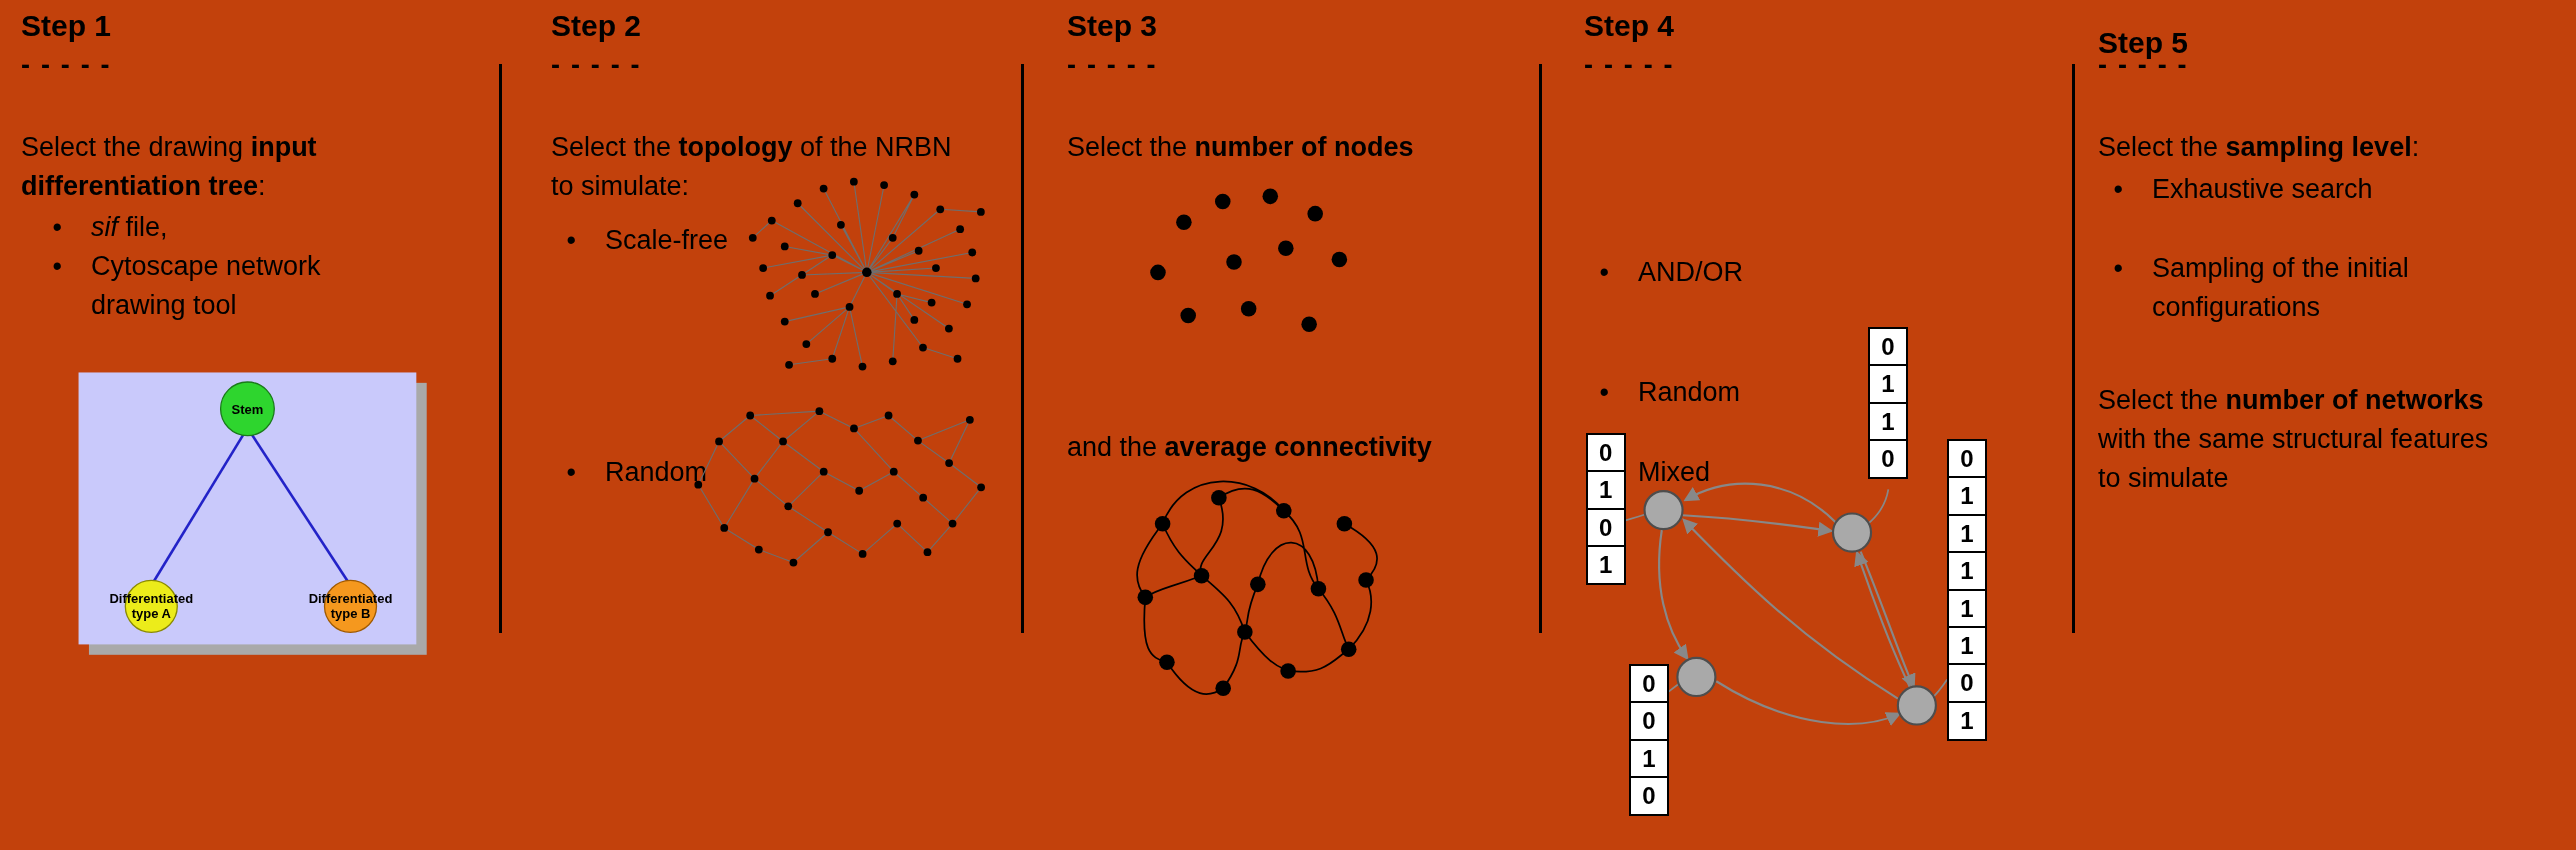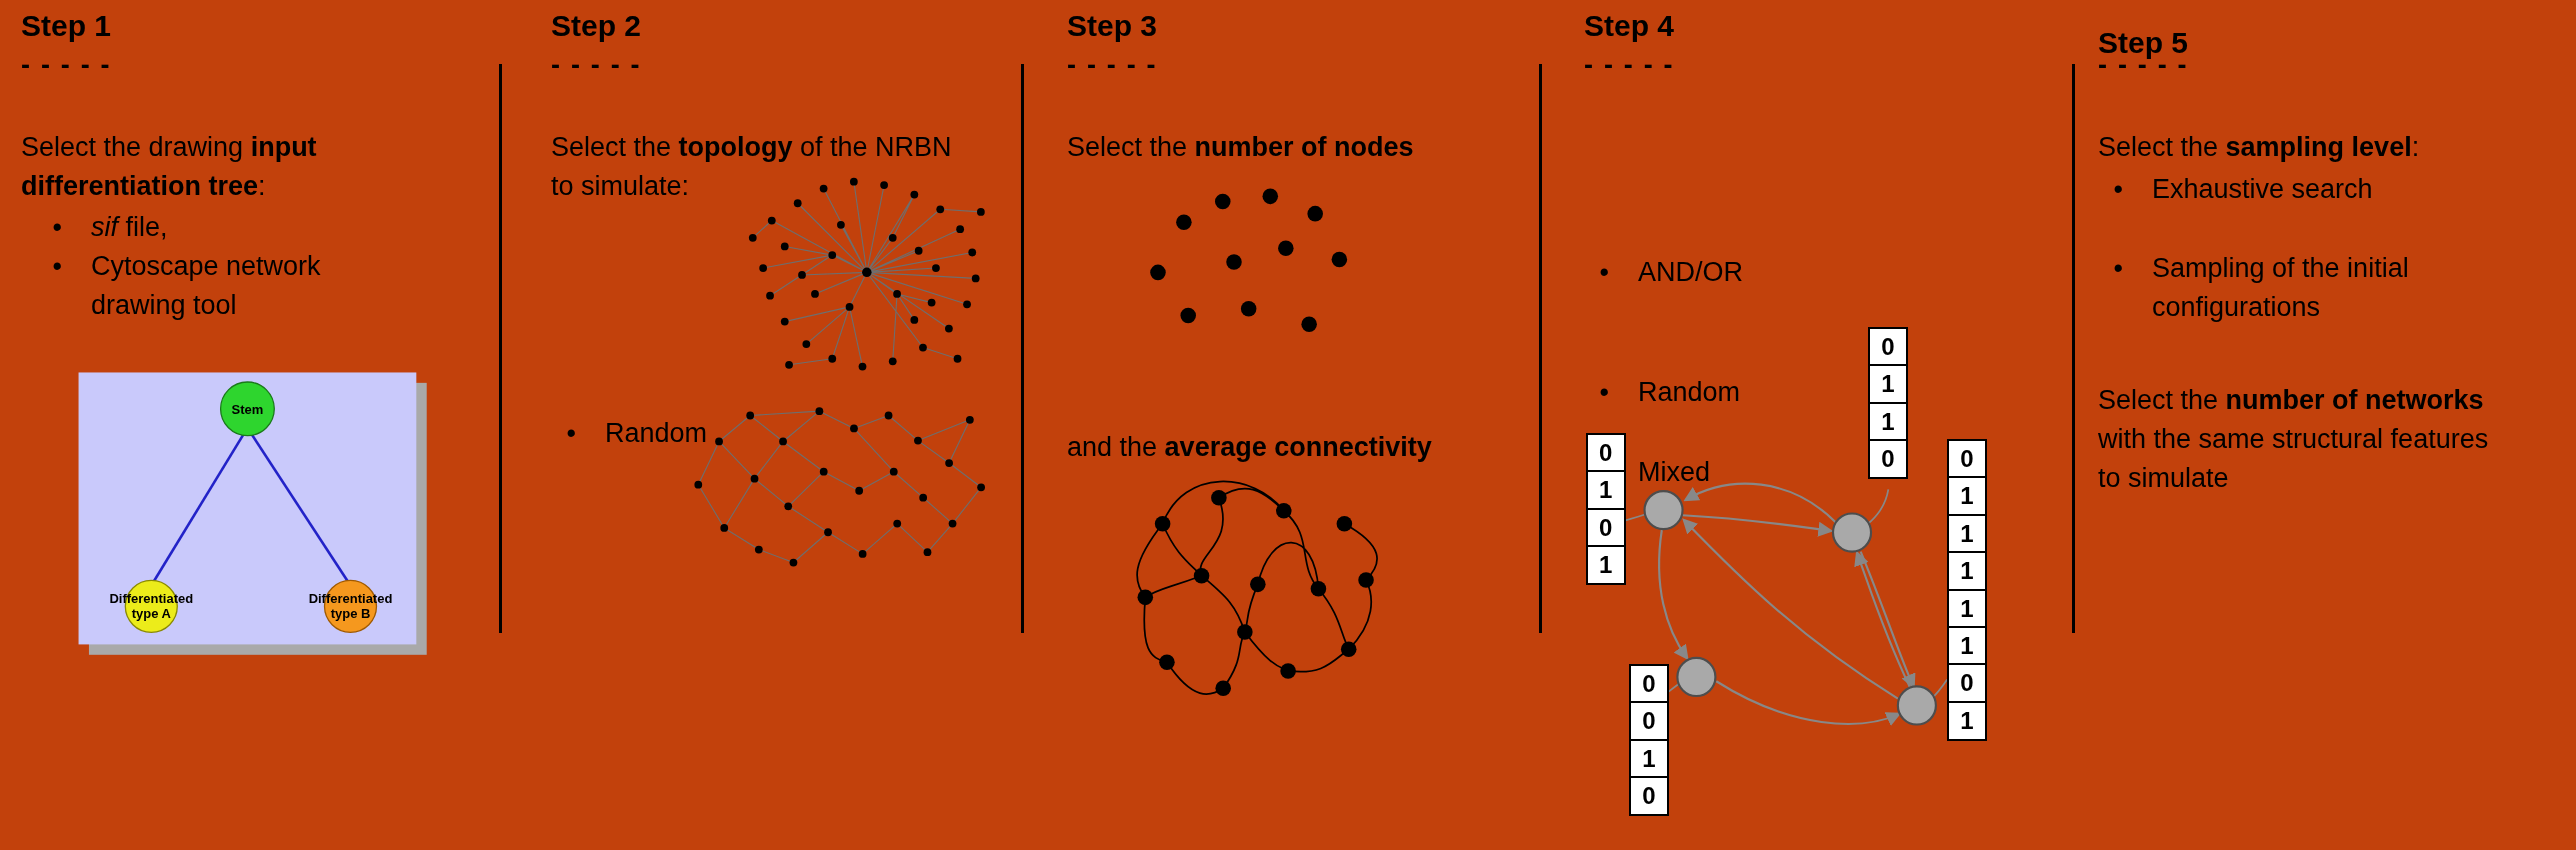--- a/index.html
+++ b/index.html
@@ -62,20 +62,21 @@
     </svg>
   </div>
   <div class="divider" style="left:499px;"></div>
 
   <div class="col c2">
     <div class="abs title" style="left:0;top:8.7px;">Step 2</div>
     <div class="abs dashes" style="left:0;top:50px;">- - - - -</div>
     <div class="abs para" style="left:0;top:128px;width:402px;">
       <span>Select the </span><b>topology</b><span> of the NRBN to simulate:</span>
     </div>
+    <div class="abs bullet" style="left:0;top:221px;width:173px;">Scale-free</div>
     <svg class="abs" style="left:186px;top:173px;" width="251" height="216" viewBox="0 0 290 250">
       <path fill="none" stroke="#6e6e6e" stroke-width="1.3" d="
         M150,115 L40,55 M150,115 L70,35 M150,115 L100,18 M150,115 L135,10 M150,115 L170,14
         M150,115 L205,25 M150,115 L235,42 M150,115 L258,65 M150,115 L272,92 M150,115 L276,122
         M150,115 L266,152 M150,115 L245,180 M150,115 L215,202 M150,115 L90,140 M150,115 L120,60
         M150,115 L210,90 M150,115 L75,118 M150,115 L230,110
         M150,115 L110,95 M150,115 L185,140 M150,115 L130,155 M150,115 L180,75
         M110,95 L55,85 M110,95 L30,110 M110,95 L38,142
         M130,155 L55,172 M130,155 L80,198 M130,155 L110,215 M130,155 L145,224
         M185,140 L225,150 M185,140 L205,170 M185,140 L180,218

